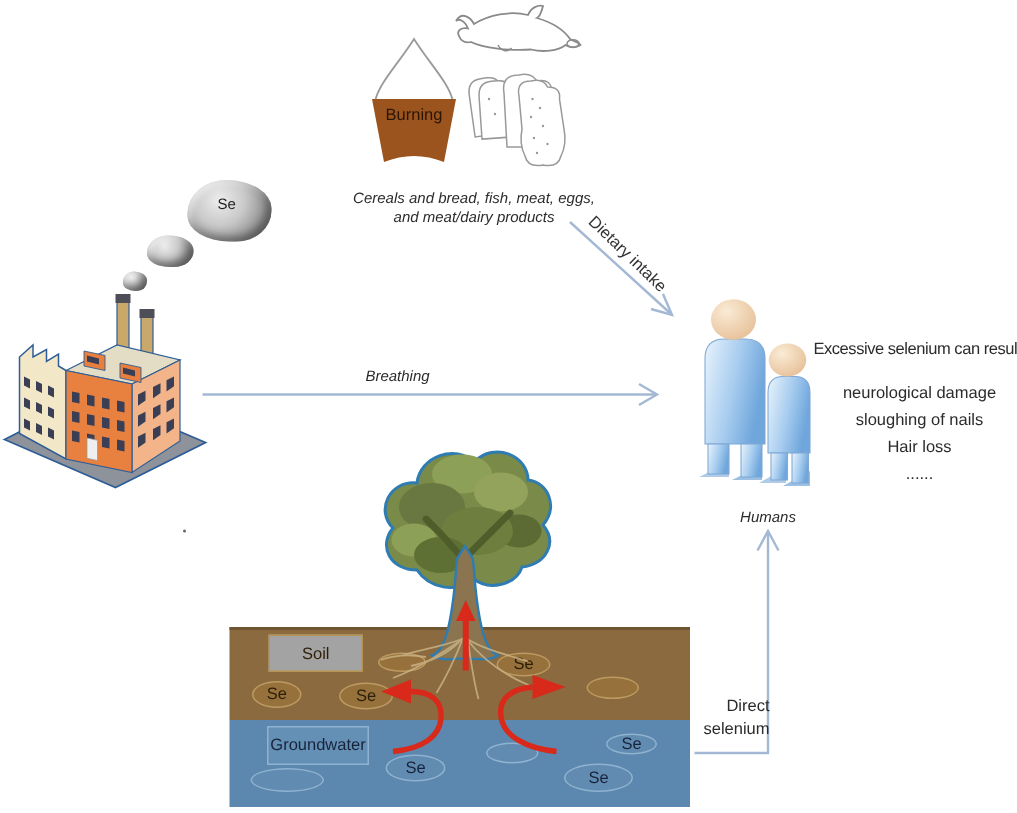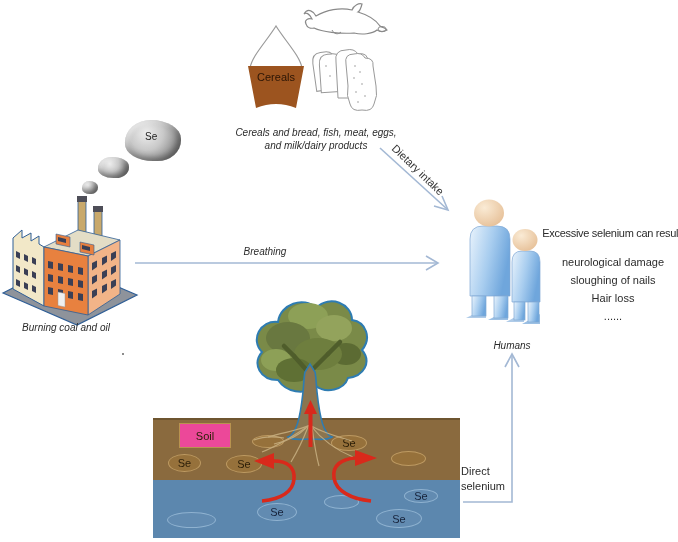--- a/index.html
+++ b/index.html
@@ -5,52 +5,55 @@
   html,body{margin:0;padding:0;background:#fff;}
   #canvas{position:relative;width:678px;height:542px;background:#fff;overflow:hidden;
           font-family:"Liberation Sans",sans-serif;color:#2b2b2b;}
   .txt{position:absolute;font-size:10px;line-height:13px;white-space:nowrap;color:#2b2b2b;font-style:italic;}
   .center{text-align:center;}
   .abs{position:absolute;}
   
   #soil{position:absolute;left:153px;top:418px;width:307px;height:62px;background:#8a6a3e;border-top:2px solid #6e5530;box-sizing:border-box;}
   #groundwater{position:absolute;left:153px;top:480px;width:307px;height:58px;background:#5c87ae;}
   .labelbox{position:absolute;display:flex;align-items:center;justify-content:center;font-size:11px;box-sizing:border-box;}
-  #soil-box{left:179px;top:423px;width:52px;height:25px;background:#ec4899;border:1px solid #b8934f;color:#2e2008;}
+  #soil-box{left:179px;top:423px;width:63px;height:25px;background:#a3a3a3;border:1px solid #b8934f;color:#2e2008;}
   #gw-box{left:178px;top:484px;width:68px;height:26px;background:#6590b6;border:1px solid #8fb2d0;color:#17233b;}
   .ell{position:absolute;border-radius:50%;display:flex;align-items:center;justify-content:center;font-size:11px;box-sizing:border-box;}
   .ell.soil{background:#96713b;border:1px solid #bd9a62;color:#2b1e08;}
   .ell.water{background:rgba(255,255,255,0.04);border:1px solid #8fb2d0;color:#17233b;}
   
   .cloud{position:absolute;background:radial-gradient(circle at 38% 32%,#ededed 0%,#c9c9c9 38%,#8f8f8f 72%,#6d6d6d 100%);
          border-radius:55% 65% 50% 60% / 65% 55% 60% 50%;
          box-shadow:inset -3px -3px 6px rgba(50,50,50,.55),inset 2px 2px 4px rgba(255,255,255,.65);}
   #cloud-se-label{position:absolute;left:20px;top:11px;font-size:10px;color:#222;}
   #dietary-label{position:absolute;left:398px;top:142px;font-size:11px;color:#333;transform:rotate(44deg);transform-origin:0 0;}
   #effects{position:absolute;left:538px;top:227px;width:150px;text-align:center;font-size:11px;}
   #effects .title{white-space:nowrap;margin-bottom:17px;letter-spacing:-0.3px;}
   #effects .item{margin-bottom:6px;}
-  #direct-label{position:absolute;left:461px;top:464px;width:52px;text-align:left;font-size:11px;line-height:15px;}
+  #direct-label{position:absolute;left:461px;top:464px;width:52px;text-align:right;font-size:11px;line-height:15px;}
   #stray-dot{position:absolute;left:122px;top:353px;width:2px;height:2px;background:#666;border-radius:50%;}
   #basket{position:absolute;left:246px;top:24px;width:60px;height:88px;}
   #cereals-label{position:absolute;left:0;top:47px;width:100%;text-align:center;font-size:11px;color:#2b1505;}
   svg{display:block;}
   #overlay{position:absolute;left:0;top:0;z-index:20;pointer-events:none;}
   .toptext{z-index:30;}
 </style>
 </head>
 <body>
 
 <div id="canvas">
 
   <div id="soil"></div>
   <div id="groundwater"></div>
 
   <div id="soil-box" class="labelbox">
     <span>Soil</span>
+  </div>
+  <div id="gw-box" class="labelbox">
+    <span>Groundwater</span>
   </div>
 
   <div class="ell soil" style="left:168px;top:454px;width:33px;height:18px;">
       <span>Se</span>
     </div>
   <div class="ell soil" style="left:226px;top:455px;width:36px;height:18px;">
       <span>Se</span>
     </div>
   <div class="ell soil" style="left:252px;top:435px;width:32px;height:13px;"></div>
   <div class="ell soil" style="left:331px;top:435px;width:36px;height:16px;">
@@ -180,21 +183,21 @@
     <path d="M4,22 C2,18 6,16 10,17 C8,12 4,10 2,12 C6,5 12,10 14,14 C24,8 38,5 50,8 C52,3 57,1 60,2 C59,6 58,9 56,10 C66,13 74,18 78,24 C81,26 84,26 85,28 C82,30 78,30 75,28 C70,32 60,33 52,31 C38,32 20,30 12,26 C8,27 5,25 4,22 Z" fill="none" stroke="#8a8a8a" stroke-width="1.2"></path>
     <path d="M30,28 C32,32 36,33 39,30" fill="none" stroke="#8a8a8a" stroke-width="1"></path>
     <ellipse cx="80" cy="27" rx="4" ry="2.5" fill="none" stroke="#8a8a8a" stroke-width="1"></ellipse>
   </svg>
 
   <div id="basket">
     <svg width="60" height="88" viewBox="0 0 60 88">
       <path d="M30,2 C40,18 54,32 56,44 L4,44 C6,32 20,18 30,2 Z" fill="#ffffff" stroke="#9a9a9a" stroke-width="1.2"></path>
       <path d="M2,42 L58,42 L50,84 Q30,76 10,84 Z" fill="#9c541f"></path>
     </svg>
-    <span id="cereals-label">Cereals</span>
+    <span id="cereals-label">Burning</span>
   </div>
 
   <svg class="abs" style="left:310px;top:46px;" width="74" height="70" viewBox="0 0 74 70">
     <g fill="#ffffff" stroke="#999999" stroke-width="1">
       <path d="M4,16 Q4,6 13,6 L17,6 Q26,6 26,16 L26,44 L4,44 Z" transform="rotate(-8 15 25)"></path>
       <path d="M10,18 Q10,8 19,8 L23,8 Q32,8 32,18 L32,46 L10,46 Z" transform="rotate(-4 21 27)"></path>
       <path d="M26,16 Q24,4 36,4 Q44,2 48,8 Q58,6 58,16 L56,52 L28,52 Z"></path>
       <path d="M36,18 Q34,8 44,8 Q52,6 55,12 Q64,12 63,20 L66,40 Q68,50 64,58 Q62,66 52,64 Q42,66 40,58 Q36,50 38,40 Z"></path>
     </g>
     <g fill="#999999">
@@ -242,24 +245,23 @@
       <path d="M262,501 C282,499 293,491 294,479 C295,467 287,461 274,461" stroke="#d9291b" stroke-width="3.6" fill="none"></path>
       <polygon points="274,453 274,469 254,461" fill="#d9291b"></polygon>
       <path d="M371,501 C351,499 336,491 334,478 C332,465 342,459 355,458" stroke="#d9291b" stroke-width="3.6" fill="none"></path>
       <polygon points="355,450 355,466 377,458" fill="#d9291b"></polygon>
       <path d="M310.5,447 L310.5,413" stroke="#d9291b" stroke-width="4" fill="none"></path>
       <polygon points="304,414 317,414 310.5,400" fill="#d9291b"></polygon>
     </g>
   </svg>
 
   <div class="txt center toptext" style="left:206px;top:126px;width:220px;">Cereals and bread, fish, meat, eggs,</div>
-  <div class="txt center toptext" style="left:206px;top:139px;width:220px;">and milk/dairy products</div>
+  <div class="txt center toptext" style="left:206px;top:139px;width:220px;">and meat/dairy products</div>
   <div id="dietary-label" class="toptext">Dietary intake</div>
   <div class="txt center toptext" style="left:215px;top:245px;width:100px;">Breathing</div>
-  <div class="txt center toptext" style="left:6px;top:321px;width:120px;">Burning coal and oil</div>
   <div class="txt center toptext" style="left:462px;top:339px;width:100px;">Humans</div>
   <div id="stray-dot"></div>
 
   <div id="effects" class="toptext">
     <div class="title">Excessive selenium can result:</div>
     <div class="item">neurological damage</div>
     <div class="item">sloughing of nails</div>
     <div class="item">Hair loss</div>
     <div class="item">......</div>
   </div>

